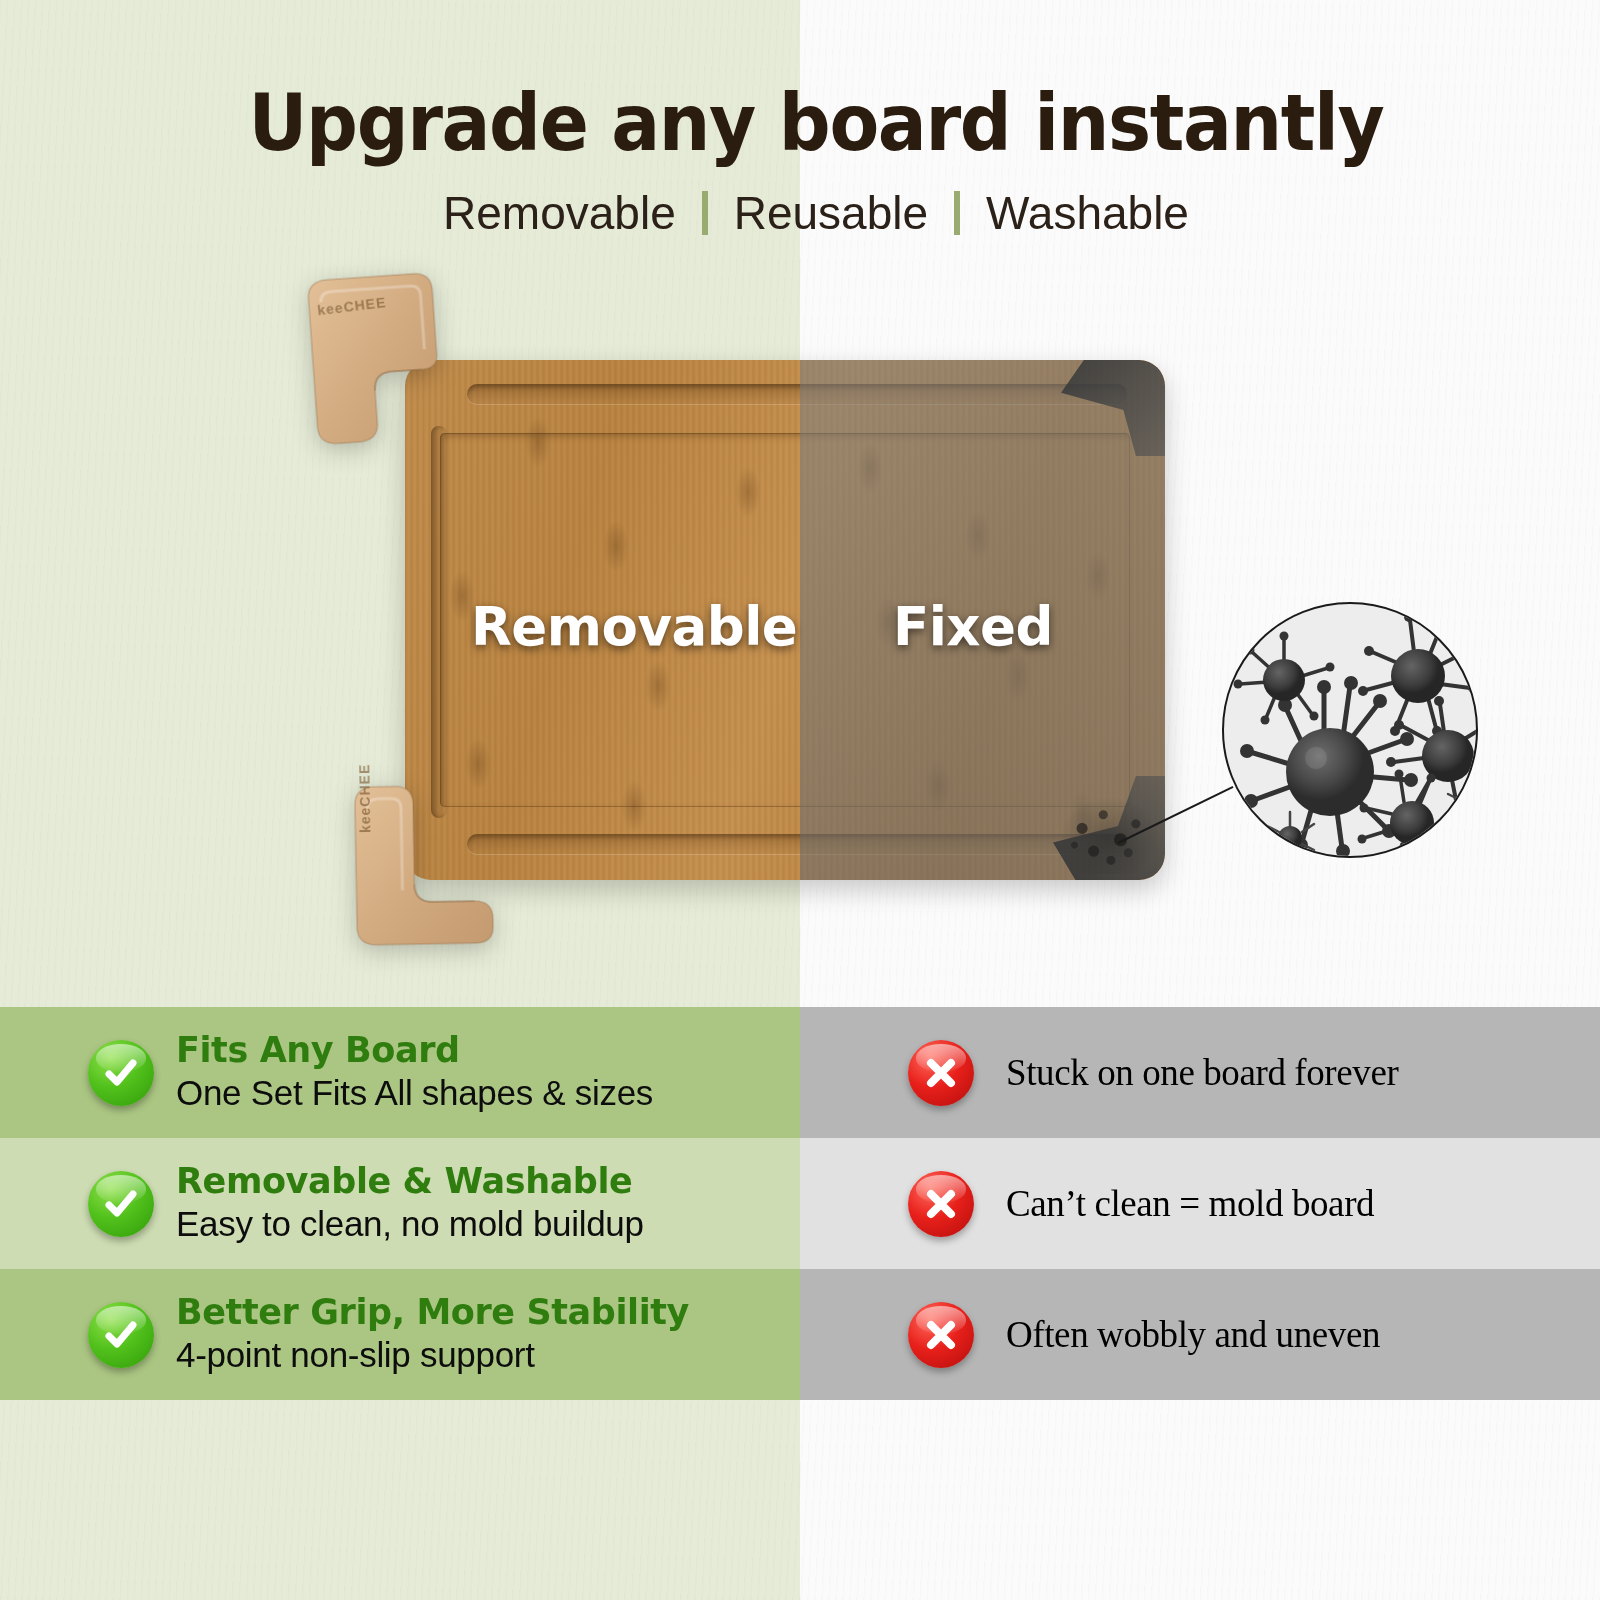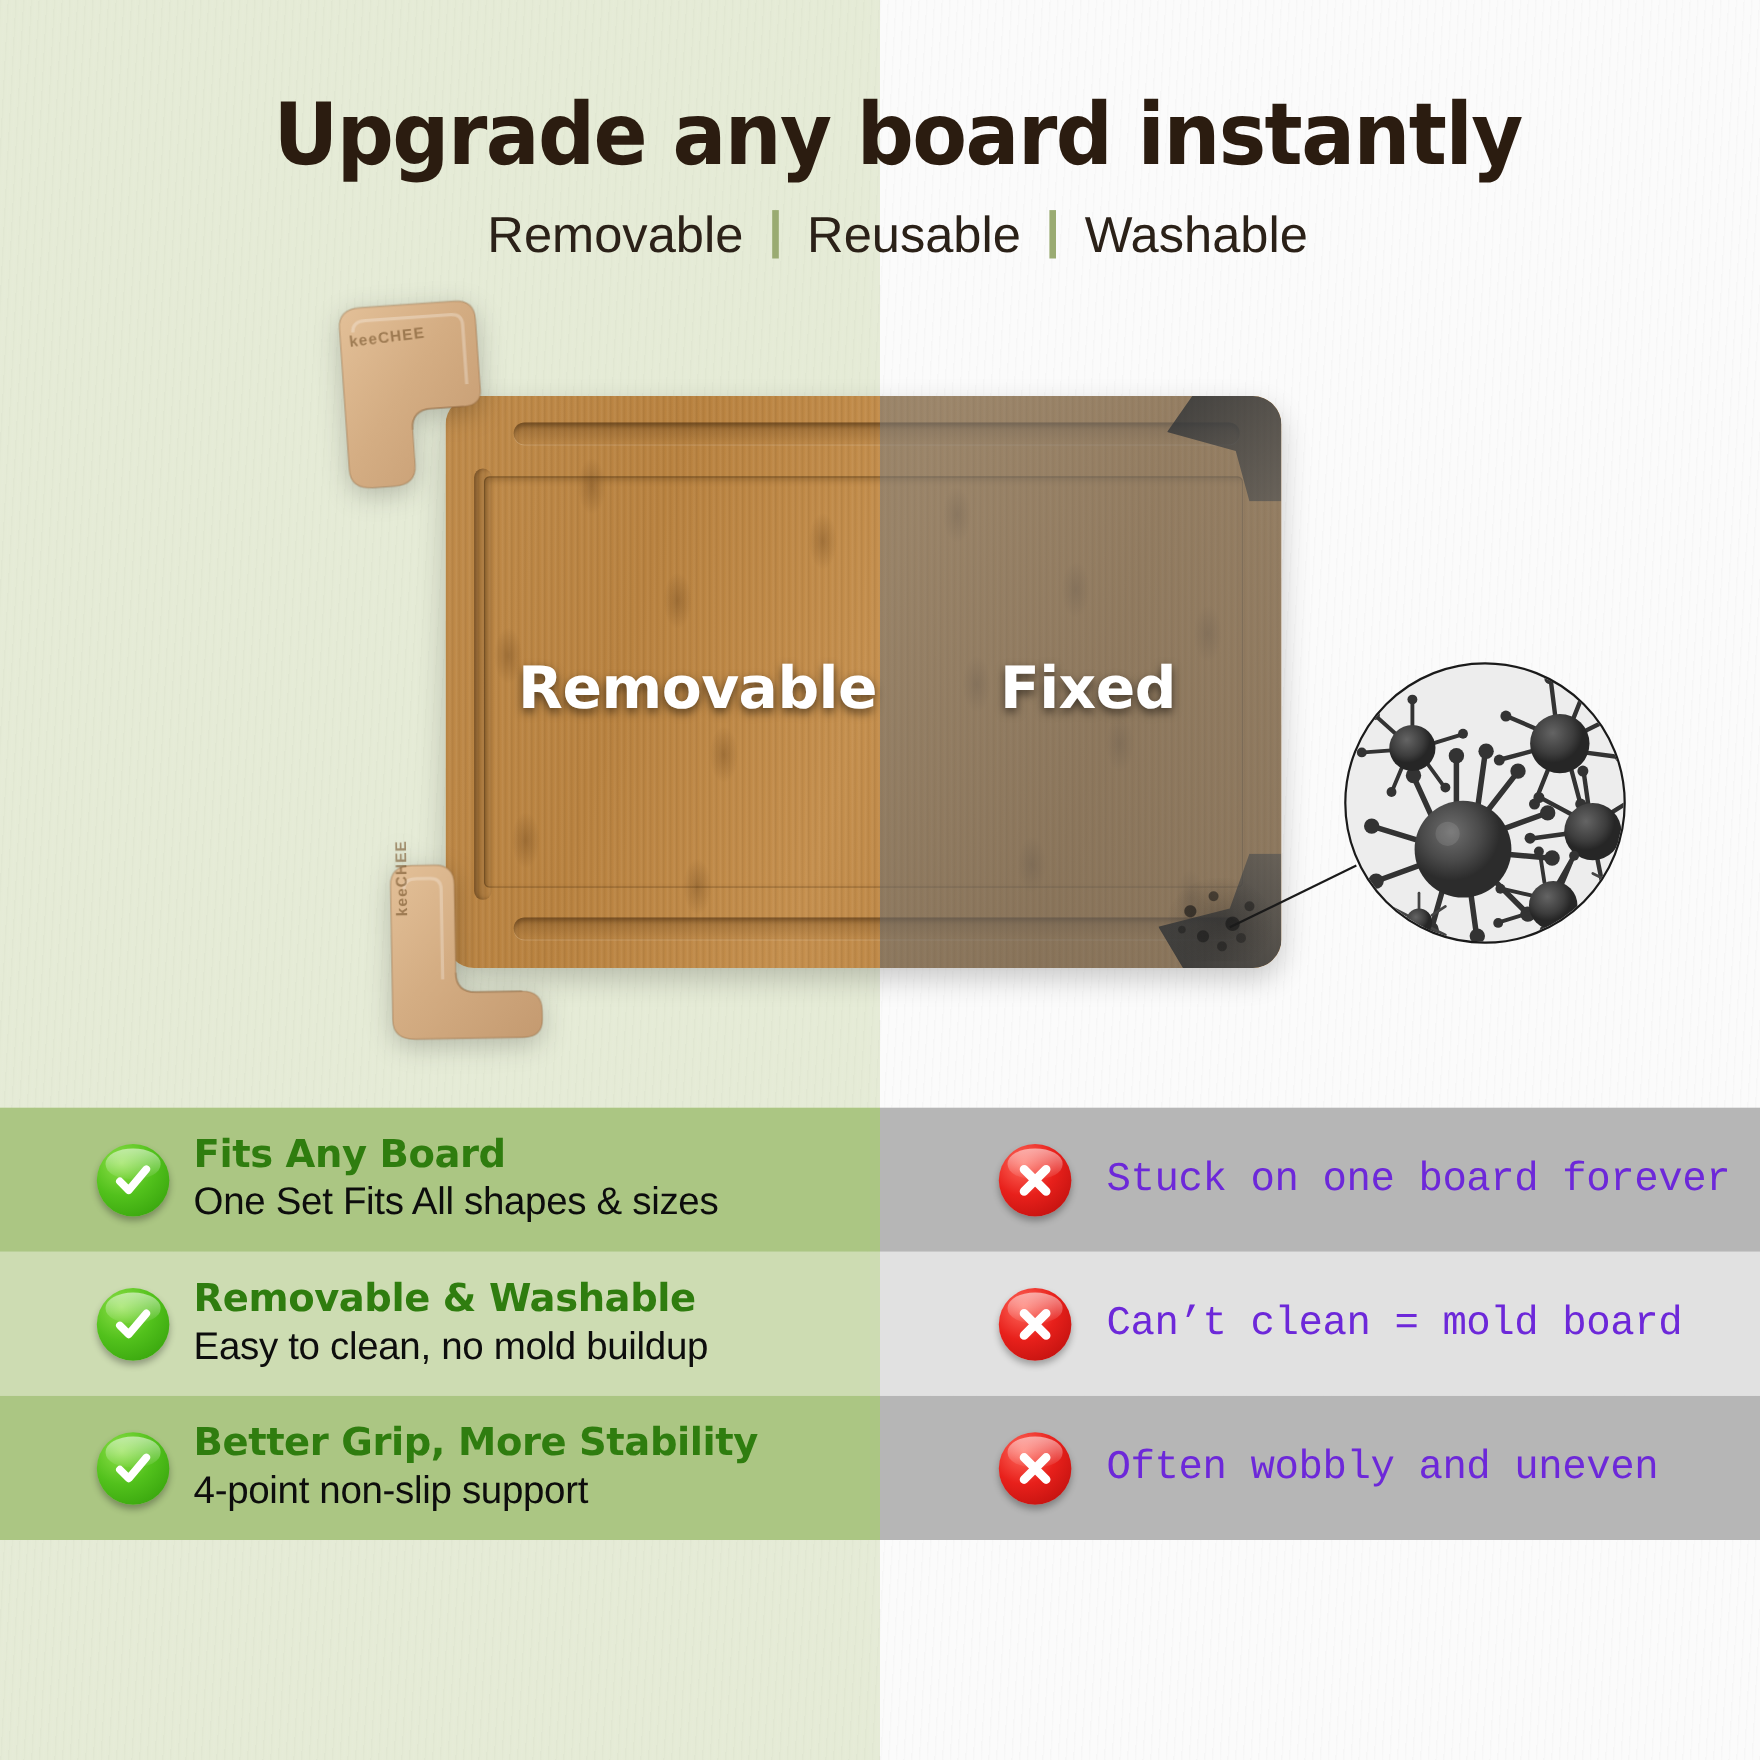--- a/index.html
+++ b/index.html
@@ -151,21 +151,21 @@
   
   .board-label {
     position:absolute; top:236px;
     color:#ffffff; font-size:53px; font-weight:bold;
     font-family:"DejaVu Sans", sans-serif;
     text-shadow:0 3px 9px rgba(0,0,0,0.55);
     letter-spacing:-0.5px;
     z-index:8;
   }
   .label-removable { left:66px; }
-  .label-fixed { left:504px;text-align:right; }
+  .label-fixed { left:488px;text-align:right; }
 
   
   .protector {
     position:absolute;
     filter:drop-shadow(0 6px 12px rgba(0,0,0,0.22));
   }
   .prot-top { left:-110px; top:-87px; width:150px; height:175px; transform:rotate(-4deg); }
   .prot-bot { left:-57px; top:420px; width:150px; height:168px; transform:rotate(-1deg); }
   .prot-brand {
     position:absolute; font-size:14px; letter-spacing:1px;
@@ -235,22 +235,22 @@
     white-space:nowrap;
   }
   .feat-sub {
     font-size:35px; color:#0d0d0d; line-height:1.18;
     font-family:"Liberation Sans", sans-serif;
     letter-spacing:-0.3px; margin-top:2px;
     white-space:nowrap;
   }
   .con-text {
     margin-left:32px;
-    font-size:37px; color:#6d28d9;
-    font-family:Liberation Mono, monospace;
+    font-size:37px; color:#000000;
+    font-family:Liberation Serif, serif;
     letter-spacing:-0.4px;
     white-space:nowrap;
   }
 </style>
 </head>
 <body>
 
 <div id="page">
 
   <div class="bg-left"></div>

